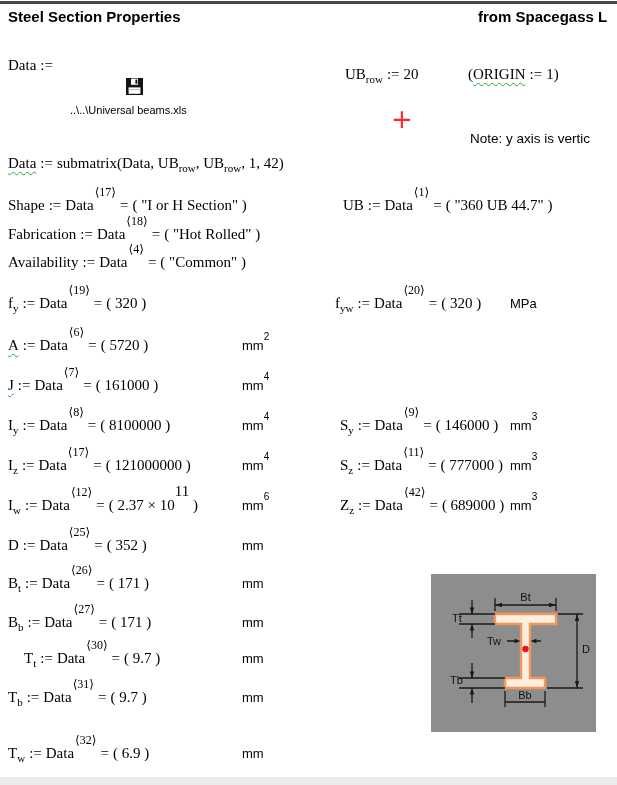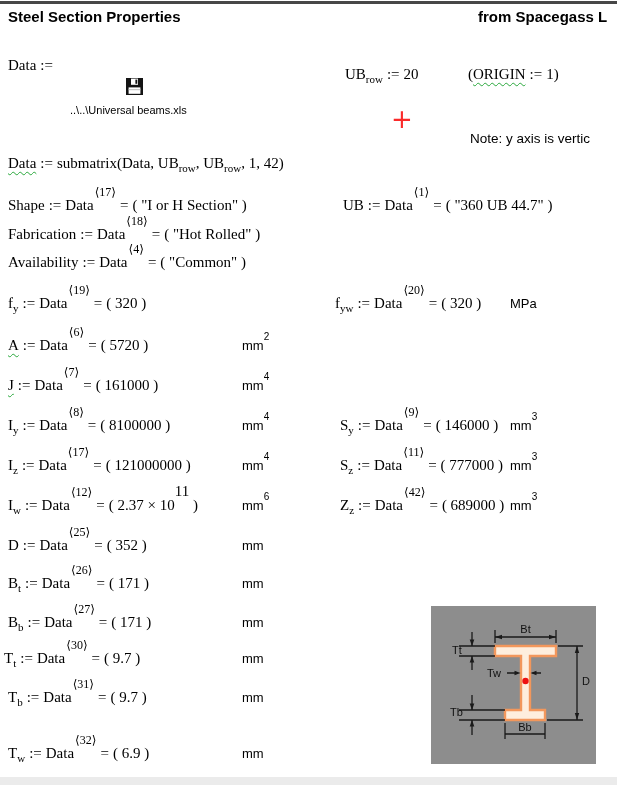--- a/index.html
+++ b/index.html
@@ -15,21 +15,21 @@
   .math sub{font-size:11px;line-height:0;}
   .math sup.idx{font-size:12px;line-height:0;position:relative;top:-0.65em;margin-left:1px;}
   .math sup.vexp{font-size:15px;line-height:0;position:relative;top:-0.55em;}
   .sq{text-decoration:underline wavy #2aa83c;text-decoration-thickness:1px;text-underline-offset:3px;}
   .unit{position:absolute;font:13px "Liberation Sans",sans-serif;white-space:nowrap;}
   .unit sup{font-size:10px;line-height:0;position:relative;top:-0.45em;}
   .file-path{position:absolute;left:70px;top:104px;font:11px "Liberation Sans",sans-serif;white-space:nowrap;}
   .note{position:absolute;left:470px;top:131px;font:13.5px "Liberation Sans",sans-serif;white-space:nowrap;}
   .cursor-cross{position:absolute;left:391px;top:104px;font:26px "DejaVu Sans",sans-serif;color:#fa2a2a;}
   .floppy{position:absolute;left:125px;top:77px;width:19px;height:19px;}
-  .diagram{position:absolute;left:431px;top:574px;width:165px;height:158px;margin-top:32px;}
+  .diagram{position:absolute;left:431px;top:574px;width:165px;height:158px;}
 </style>
 </head>
 <body>
 
 <div class="top-rule"></div>
 <div class="page-title">Steel Section Properties</div>
 <div class="header-right">from Spacegass L</div>
 
 <div class="math" style="left:8px;top:57px">
   <span>Data</span><span class="op">:=</span>
@@ -121,18 +121,18 @@
 <div class="math" style="left: 8px; top: 497px;"><span>I</span><sub>w</sub><span class="op">:=</span><span>Data</span><sup class="idx">⟨12⟩</sup><span class="op">=</span><span>( 2.37 × 10</span><sup class="vexp">11</sup><span> )</span></div>
 <div class="unit" style="left: 242px; top: 498px;"><span>mm</span><sup>6</sup></div>
 <div class="math" style="left: 340px; top: 497px;"><span>Z</span><sub>z</sub><span class="op">:=</span><span>Data</span><sup class="idx">⟨42⟩</sup><span class="op">=</span><span>( 689000 )</span></div>
 <div class="unit" style="left: 510px; top: 498px;"><span>mm</span><sup>3</sup></div>
 <div class="math" style="left: 8px; top: 537px;"><span>D</span><sub></sub><span class="op">:=</span><span>Data</span><sup class="idx">⟨25⟩</sup><span class="op">=</span><span>( 352 )</span></div>
 <div class="unit" style="left: 242px; top: 538px;"><span>mm</span></div>
 <div class="math" style="left: 8px; top: 575px; font-family: Liberation Serif, serif;"><span>B</span><sub>t</sub><span class="op">:=</span><span>Data</span><sup class="idx">⟨26⟩</sup><span class="op">=</span><span>( 171 )</span></div>
 <div class="unit" style="left: 242px; top: 576px;"><span>mm</span></div>
 <div class="math" style="left: 8px; top: 614px;"><span>B</span><sub>b</sub><span class="op">:=</span><span>Data</span><sup class="idx">⟨27⟩</sup><span class="op">=</span><span>( 171 )</span></div>
 <div class="unit" style="left: 242px; top: 615px;"><span>mm</span></div>
-<div class="math" style="left: 4px; top: 650px;"><span>T</span><sub>t</sub><span class="op">:=</span><span>Data</span><sup class="idx">⟨30⟩</sup><span class="op">=</span><span>( 9.7 )</span></div>
+<div class="math" style="left: 24px; top: 650px;"><span>T</span><sub>t</sub><span class="op">:=</span><span>Data</span><sup class="idx">⟨30⟩</sup><span class="op">=</span><span>( 9.7 )</span></div>
 <div class="unit" style="left: 242px; top: 651px;"><span>mm</span></div>
 <div class="math" style="left: 8px; top: 689px;"><span>T</span><sub>b</sub><span class="op">:=</span><span>Data</span><sup class="idx">⟨31⟩</sup><span class="op">=</span><span>( 9.7 )</span></div>
 <div class="unit" style="left: 242px; top: 690px;"><span>mm</span></div>
 <div class="math" style="left: 8px; top: 745px;"><span>T</span><sub>w</sub><span class="op">:=</span><span>Data</span><sup class="idx">⟨32⟩</sup><span class="op">=</span><span>( 6.9 )</span></div>
 <div class="unit" style="left: 242px; top: 746px;"><span>mm</span></div>
 
 </body></html>

